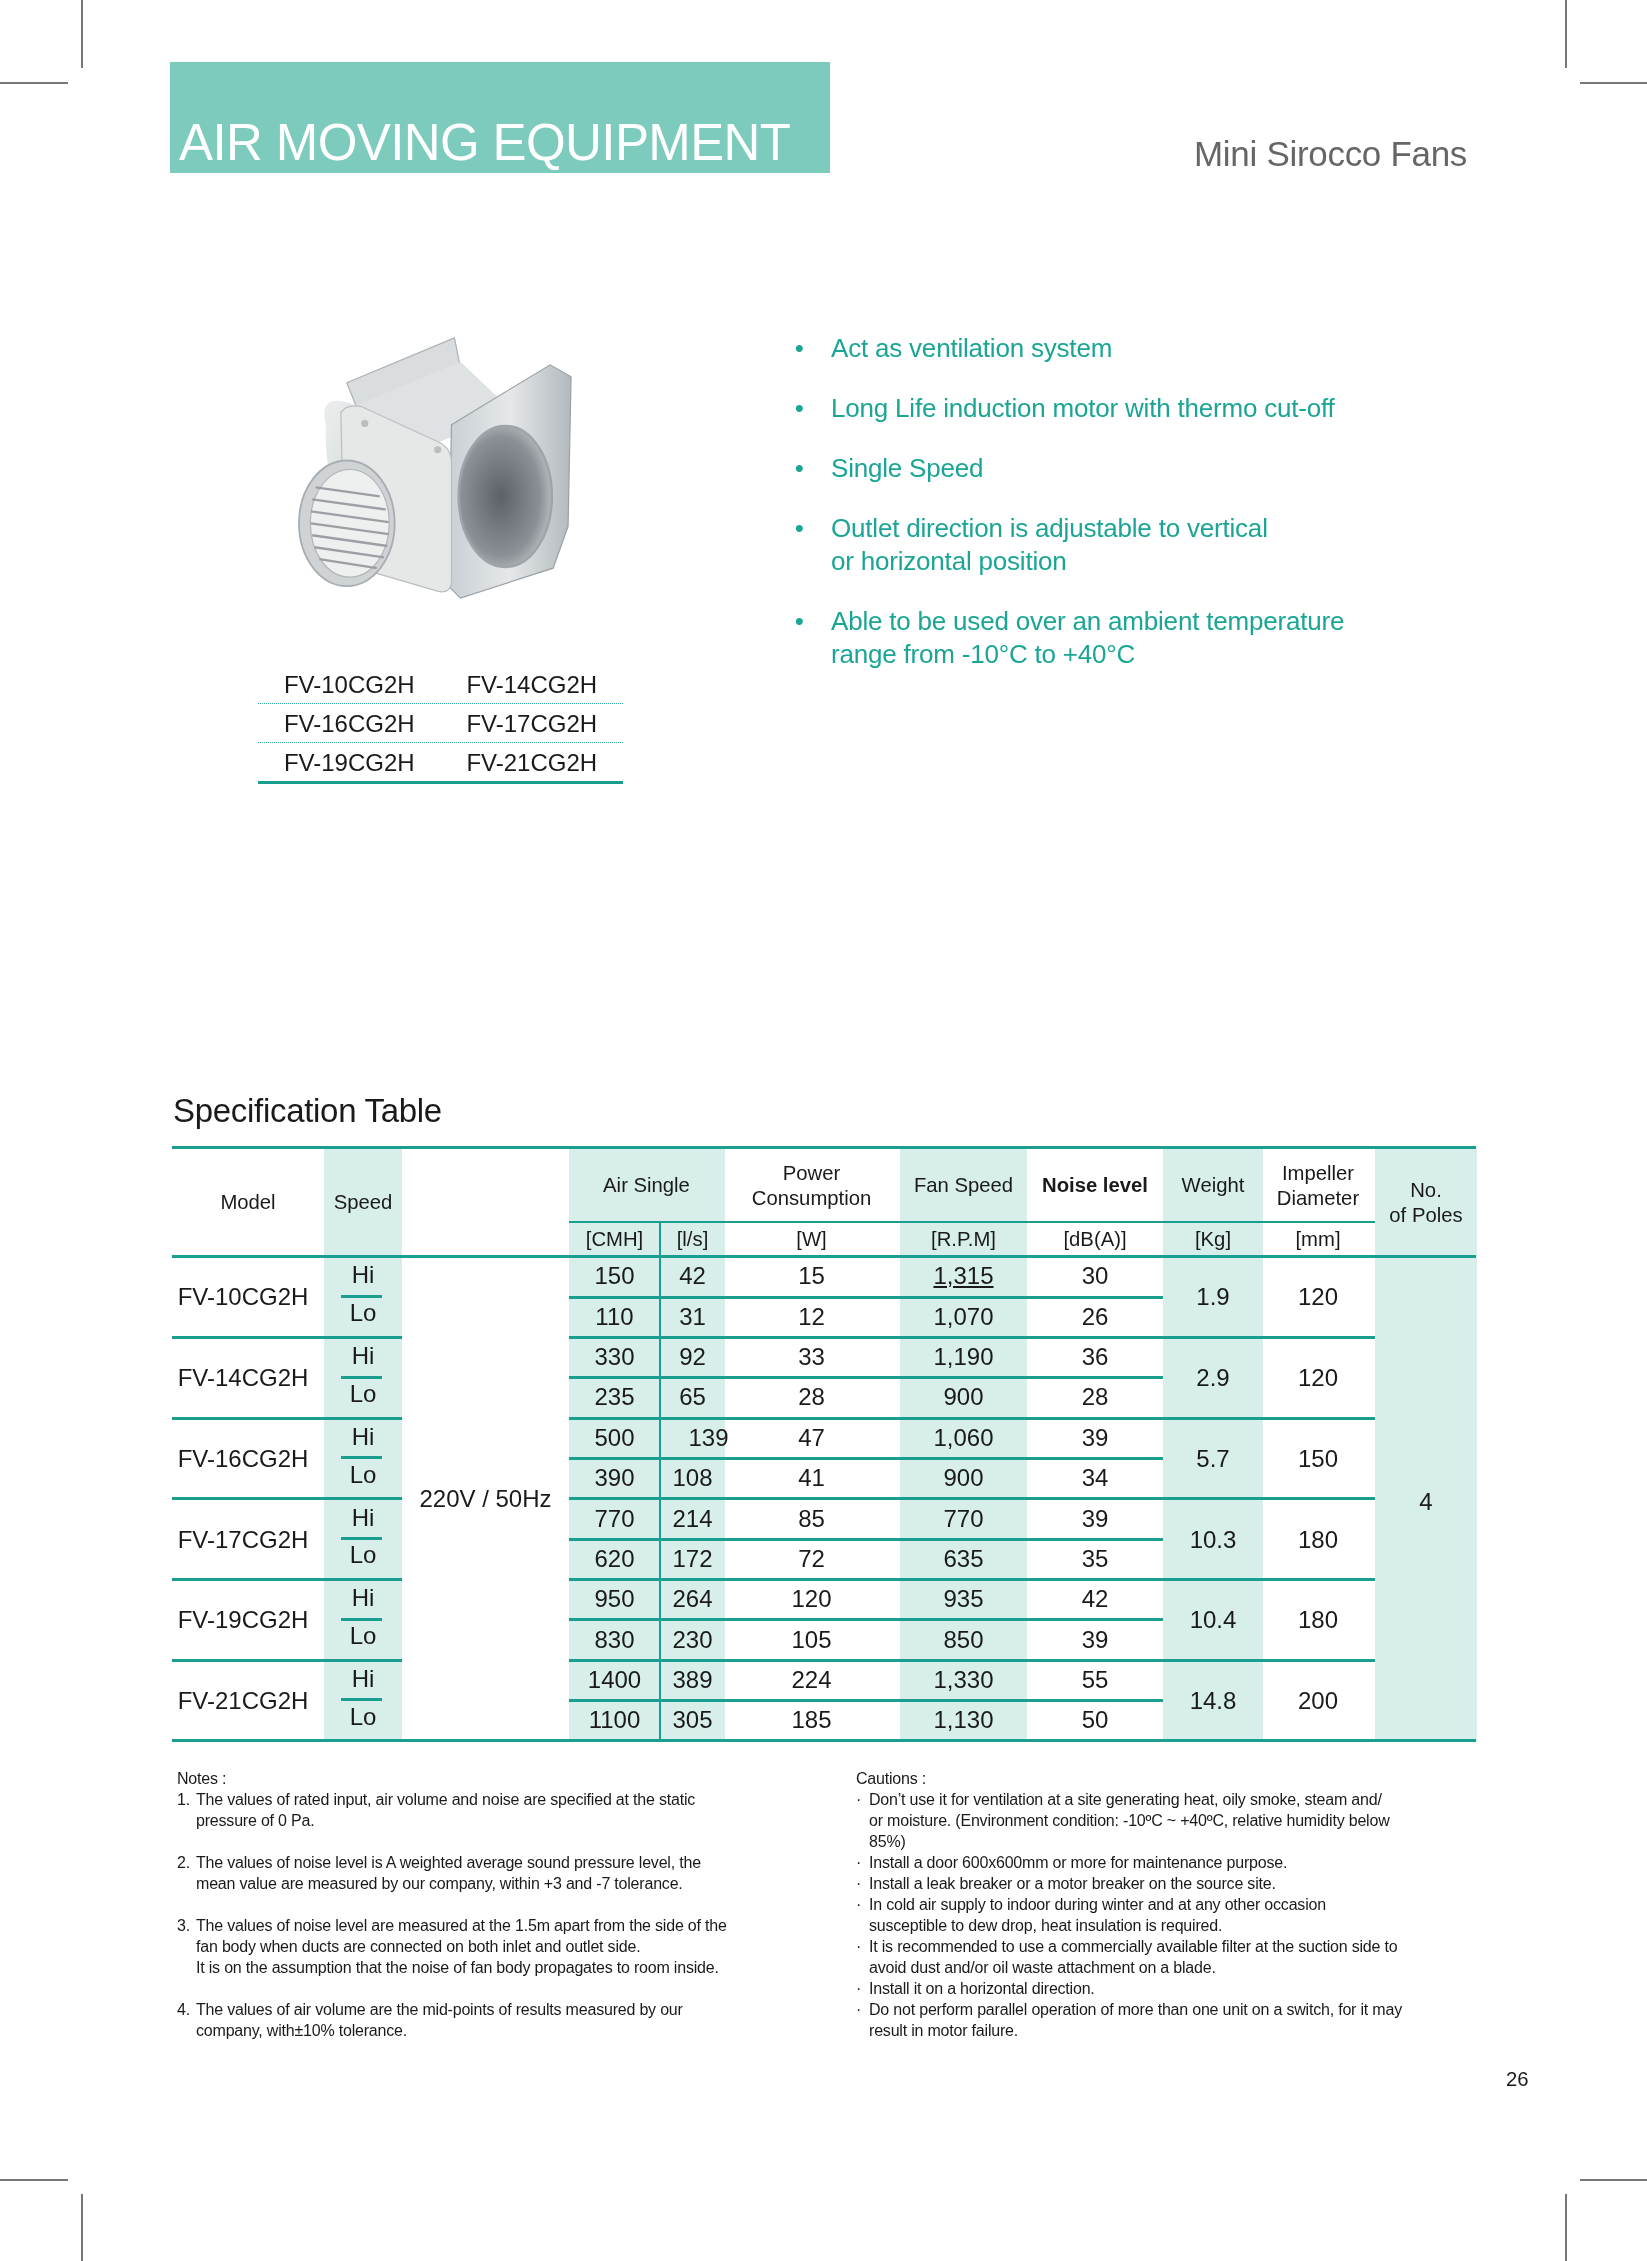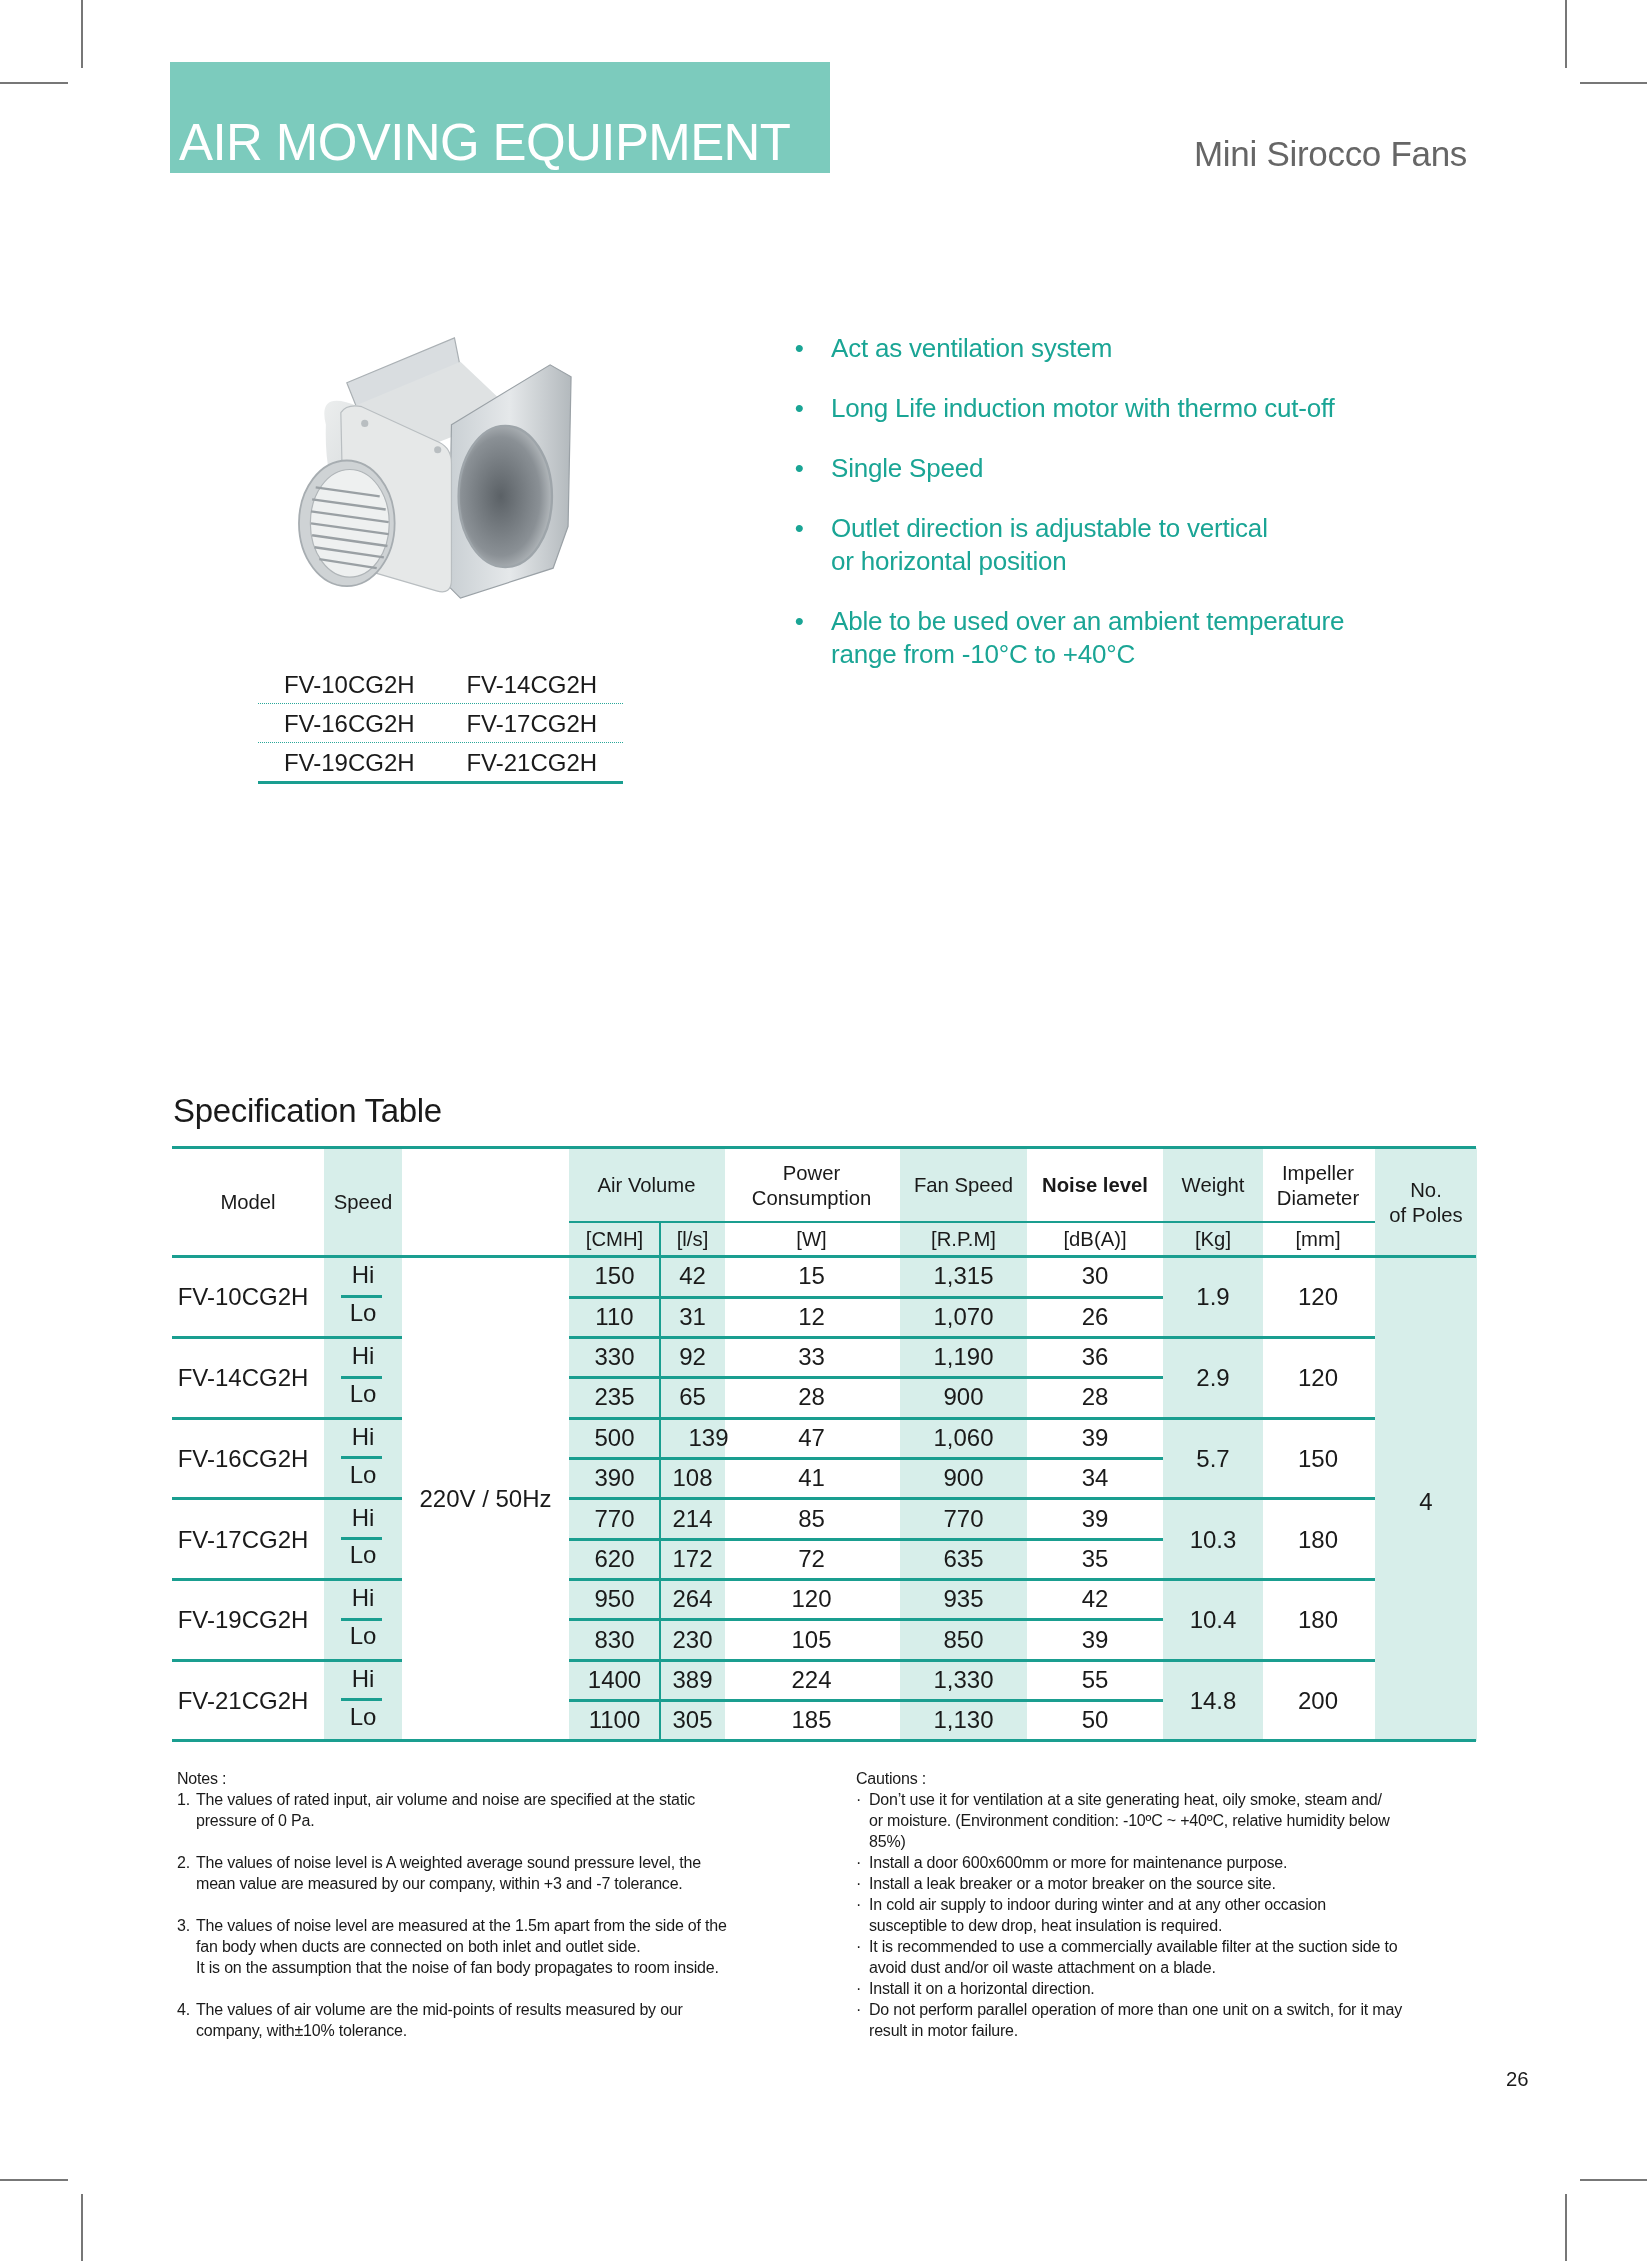--- a/index.html
+++ b/index.html
@@ -141,21 +141,21 @@
     <div class="shade" style="left: 900px; top: 1148px; width: 127px; height: 593px;"></div>
     <div class="shade" style="left: 1163px; top: 1148px; width: 100px; height: 593px;"></div>
     <div class="shade" style="left: 1375px; top: 1148px; width: 102px; height: 593px;"></div>
     <div class="cell hcell" style="left: 172px; top: 1148px; width: 152px; height: 109px;">
       <span style="display: inline-block;">Model</span>
     </div>
     <div class="cell hcell" style="left: 324px; top: 1148px; width: 78px; height: 109px;">
       <span style="display: inline-block;">Speed</span>
     </div>
     <div class="cell hcell" style="left: 569px; top: 1148px; width: 155px; height: 75px;">
-      <span style="display: inline-block;">Air Volume</span>
+      <span style="display: inline-block;">Air Single</span>
     </div>
     <div class="cell hcell" style="left: 724px; top: 1148px; width: 175px; height: 75px;">
       <span style="display: inline-block;">Power<br>Consumption</span>
     </div>
     <div class="cell hcell" style="left: 900px; top: 1148px; width: 127px; height: 75px;">
       <span style="display: inline-block;">Fan Speed</span>
     </div>
     <div class="cell hcell" style="left: 1027px; top: 1148px; width: 136px; height: 75px;">
       <span style="display: inline-block; font-weight: bold;">Noise level</span>
     </div>
@@ -194,21 +194,21 @@
     <div class="hline" style="left: 172px; top: 1255px; width: 1304px; height: 3px;"></div>
     <div class="hline" style="left: 172px; top: 1739px; width: 1304px; height: 3px;"></div>
     <div class="vline" style="left: 659px; top: 1222px; height: 518px;"></div>
     <div class="cell" style="left: 167px; top: 1256px; width: 152px; height: 81px;">FV-10CG2H</div>
     <div class="cell" style="left: 1163px; top: 1256px; width: 100px; height: 81px;">1.9</div>
     <div class="cell" style="left: 1262px; top: 1256px; width: 112px; height: 81px;">120</div>
     <div class="cell" style="left: 324px; top: 1256px; width: 78px; height: 37px;">Hi</div>
     <div class="cell" style="left: 569px; top: 1256px; width: 91px; height: 40px;">150</div>
     <div class="cell" style="left: 660px; top: 1256px; width: 65px; height: 40px;">42</div>
     <div class="cell" style="left: 724px; top: 1256px; width: 175px; height: 40px;">15</div>
-    <div class="cell" style="left: 900px; top: 1256px; width: 127px; height: 40px;">1,315</div>
+    <div class="cell" style="left: 900px; top: 1256px; width: 127px; height: 40px; text-decoration: underline;">1,315</div>
     <div class="cell" style="left: 1027px; top: 1256px; width: 136px; height: 40px;">30</div>
     <div class="cell" style="left: 324px; top: 1293px; width: 78px; height: 40px;">Lo</div>
     <div class="cell" style="left: 569px; top: 1297px; width: 91px; height: 40px;">110</div>
     <div class="cell" style="left: 660px; top: 1297px; width: 65px; height: 40px;">31</div>
     <div class="cell" style="left: 724px; top: 1297px; width: 175px; height: 40px;">12</div>
     <div class="cell" style="left: 900px; top: 1297px; width: 127px; height: 40px;">1,070</div>
     <div class="cell" style="left: 1027px; top: 1297px; width: 136px; height: 40px;">26</div>
     <div class="hline" style="left: 569px; top: 1296px; width: 594px; height: 3px;"></div>
     <div class="hline" style="left: 341px; top: 1295px; width: 41px; height: 3px;"></div>
     <div class="hline" style="left: 172px; top: 1336px; width: 230px; height: 3px;"></div>

